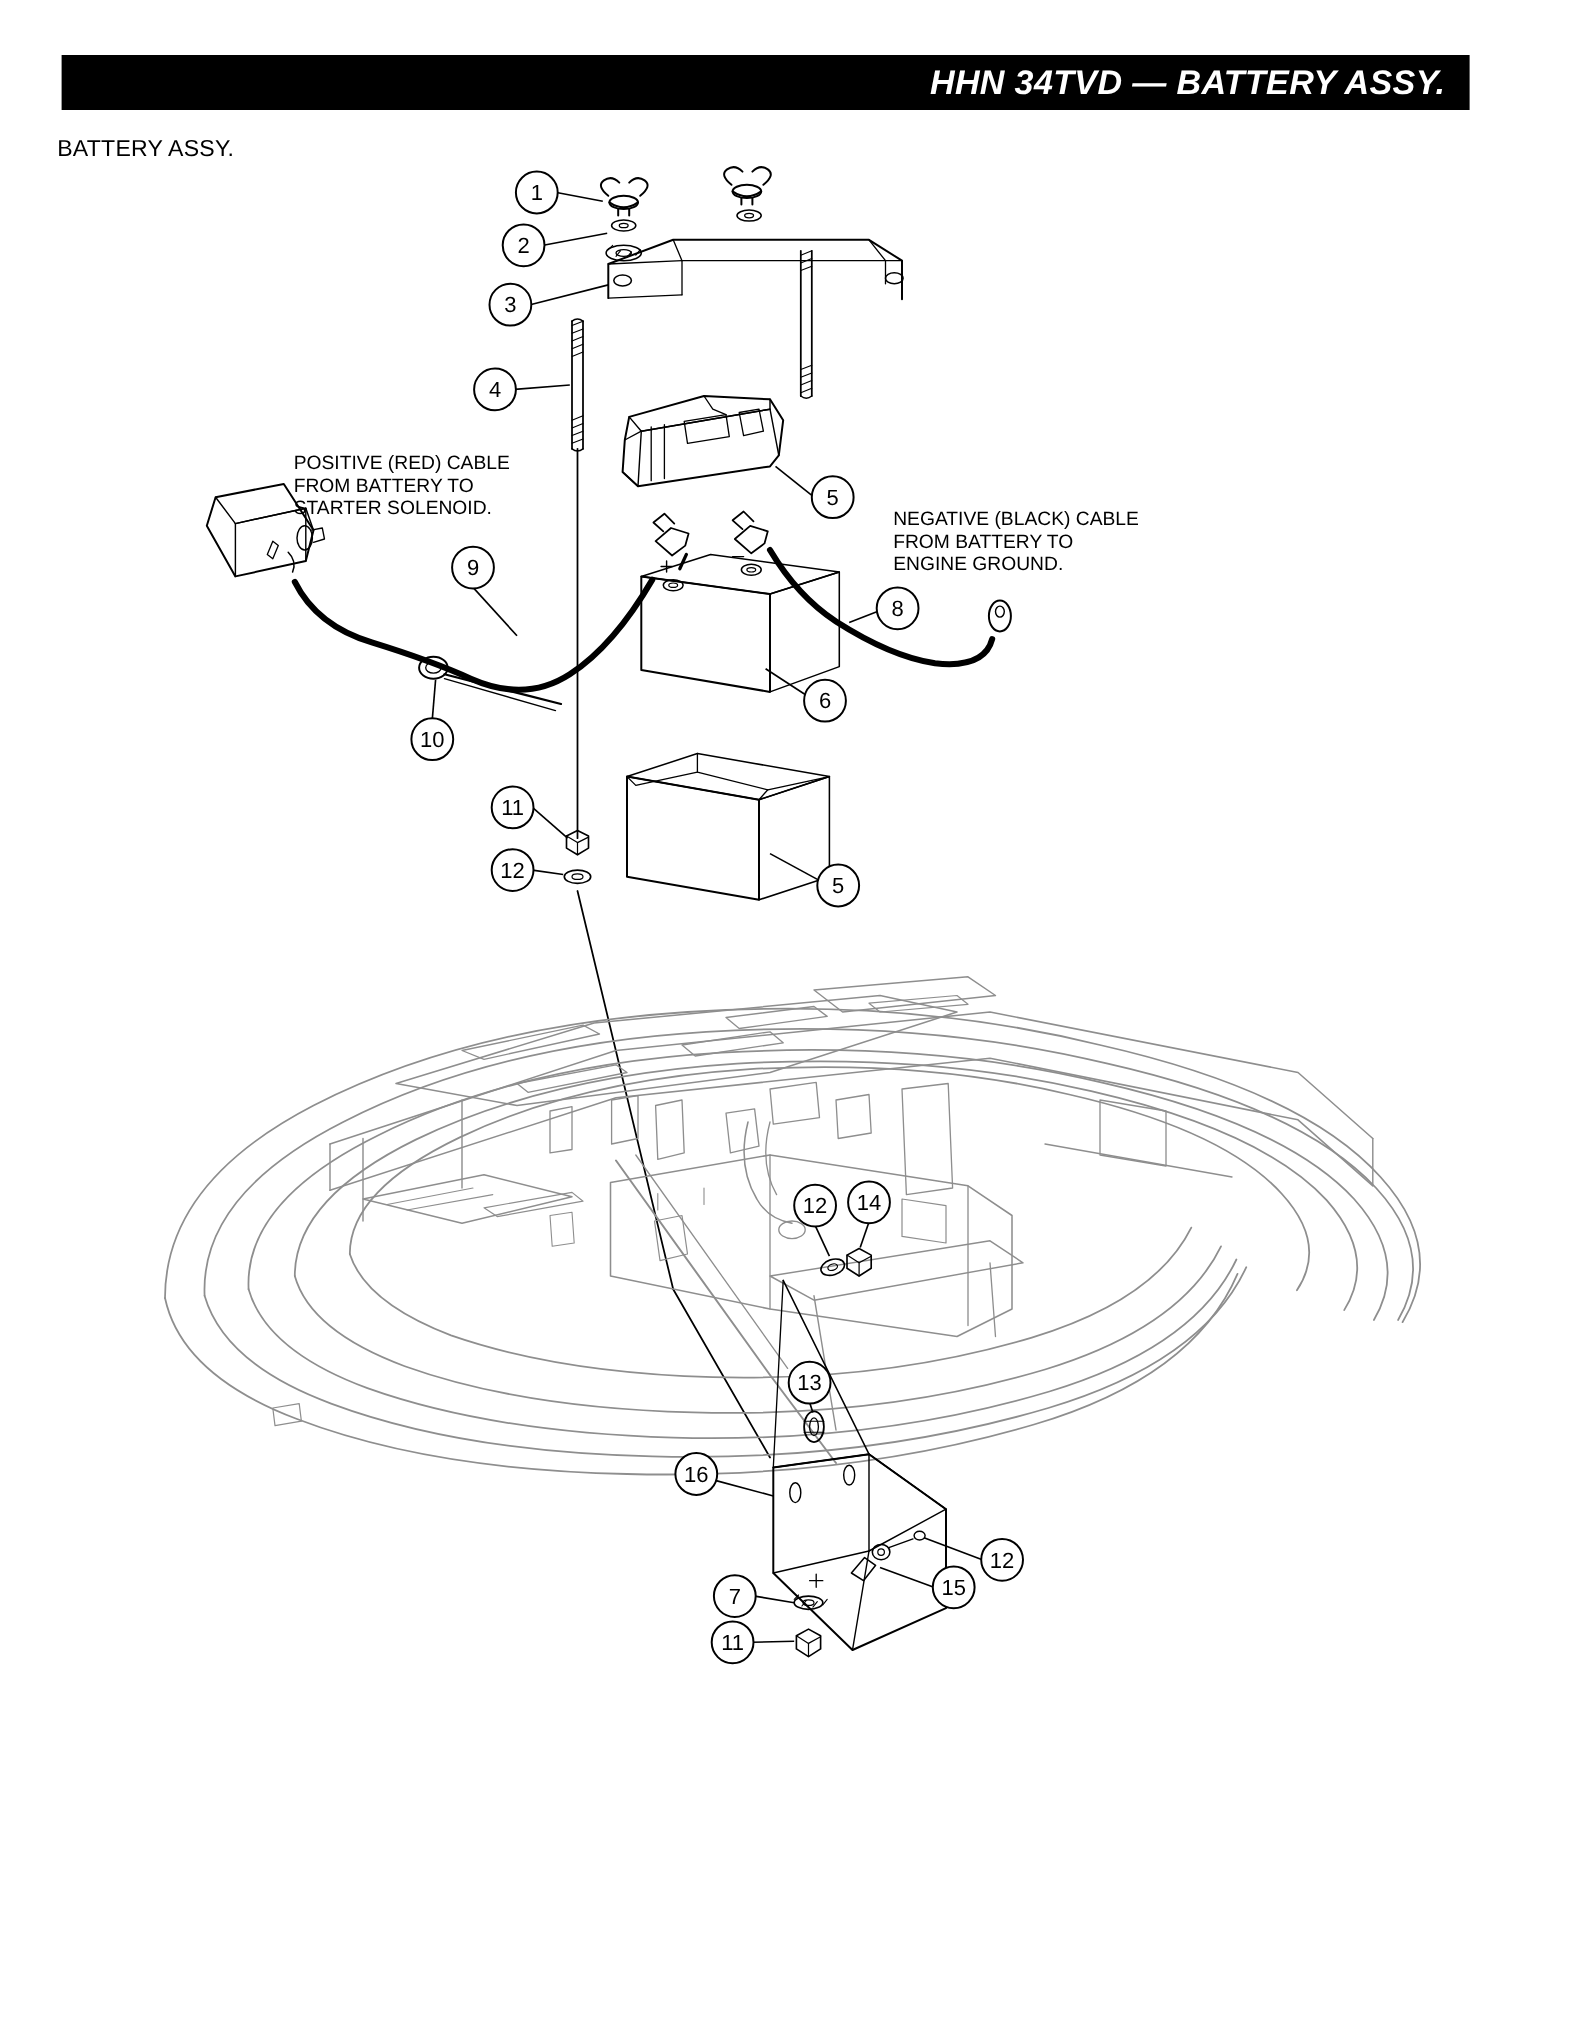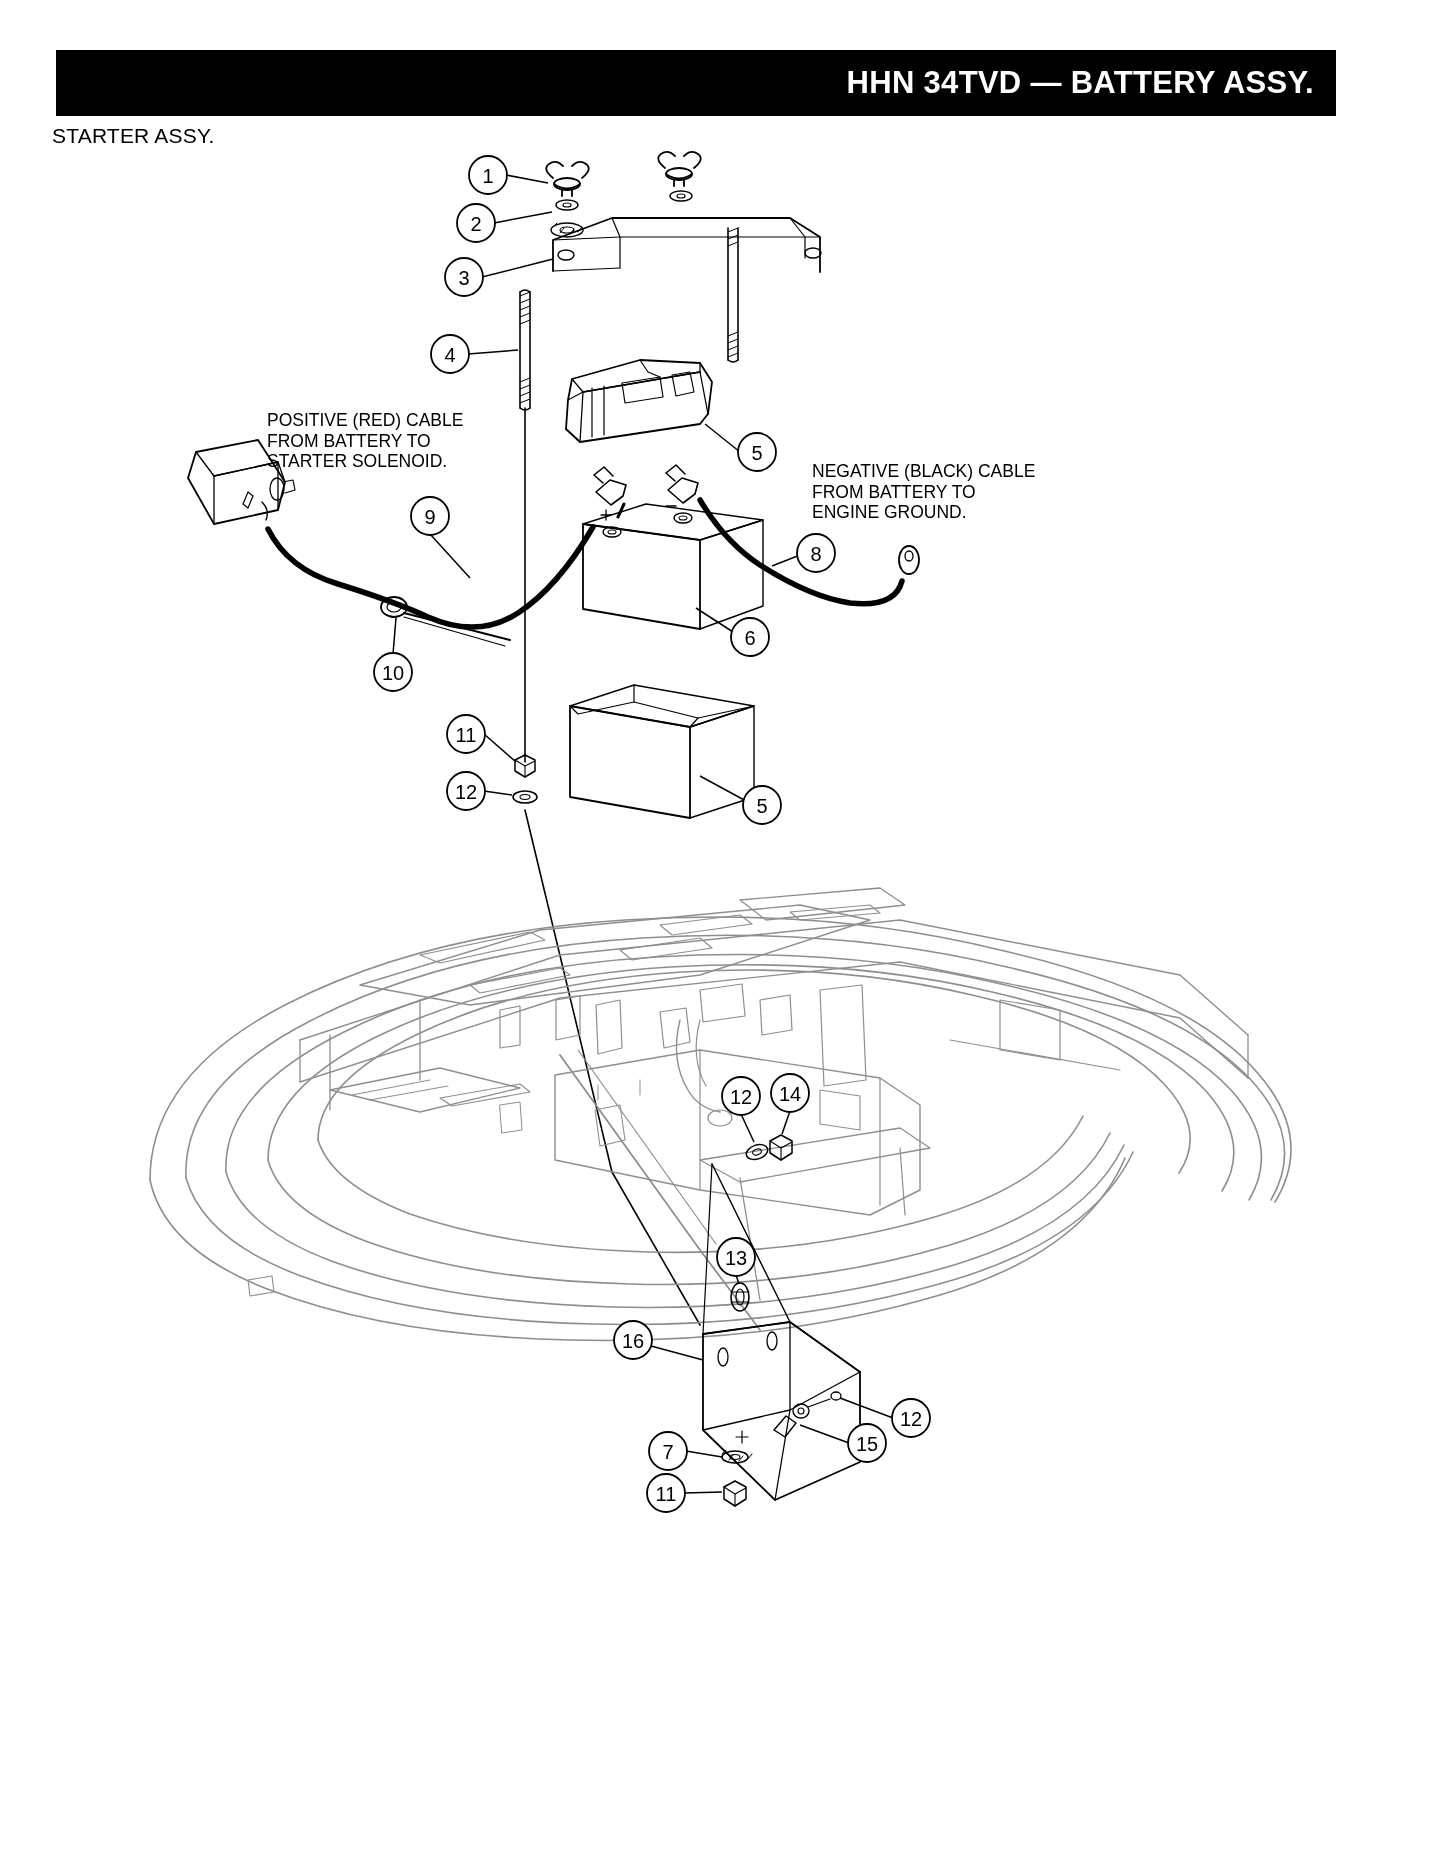--- a/index.html
+++ b/index.html
@@ -20,22 +20,23 @@
     left: 0; top: 0;
     width: 1445px;
     height: 1852px;
   }
   
   .header-bar {
     position: absolute;
     left: 56px;
     top: 50px;
     width: 1280px;
-    height: 66px;
+    height: 50px;
     background: #000000;
+    font-style: italic;
   }
   .header-title {
     position: absolute;
     right: 22px;
     top: 50%;
     transform: translateY(-50%);
     color: #ffffff;
     font-size: 31px;
     font-weight: bold;
     letter-spacing: 0.3px;
@@ -75,21 +76,21 @@
 </style>
 </head>
 <body>
 
 <div class="page">
 
   <div class="header-bar">
     <div class="header-title">HHN 34TVD — BATTERY ASSY.</div>
   </div>
 
-  <div class="section-title">STARTER ASSY.</div>
+  <div class="section-title">BATTERY ASSY.</div>
 
   <div class="note note-pos">POSITIVE (RED) CABLE
 FROM BATTERY TO
 STARTER SOLENOID.</div>
   <div class="note note-neg">NEGATIVE (BLACK) CABLE
 FROM BATTERY TO
 ENGINE GROUND.</div>
 
   <svg class="diagram-svg" viewBox="0 0 1445 1852">
     <g fill="none" stroke="#000" stroke-width="1.8" stroke-linecap="round" stroke-linejoin="round">

